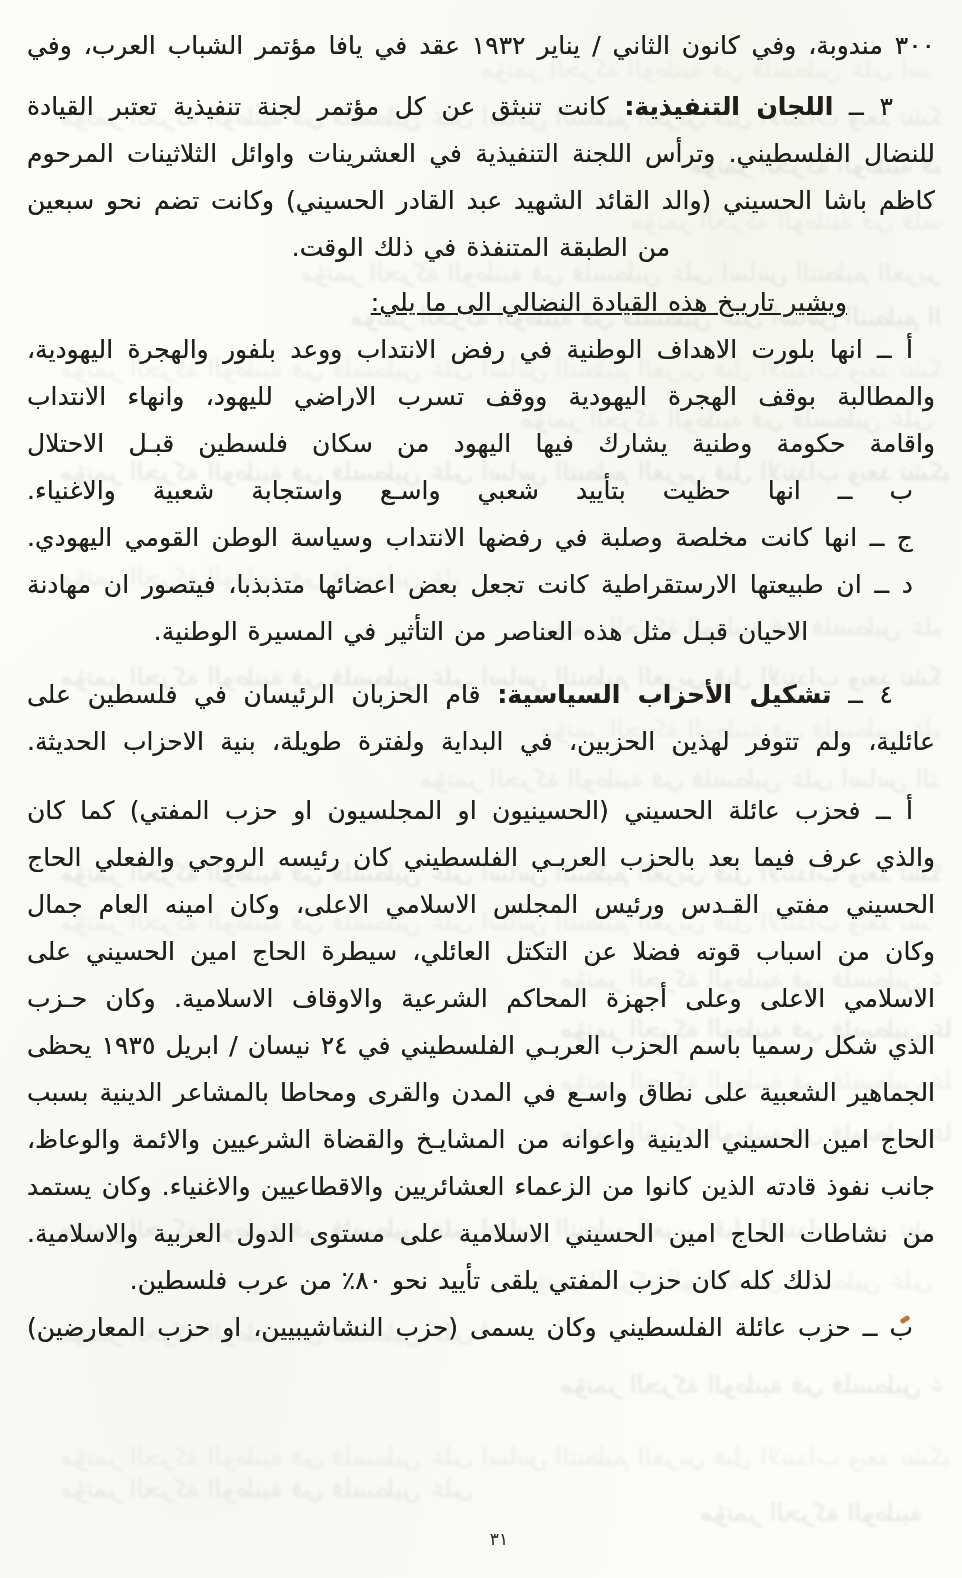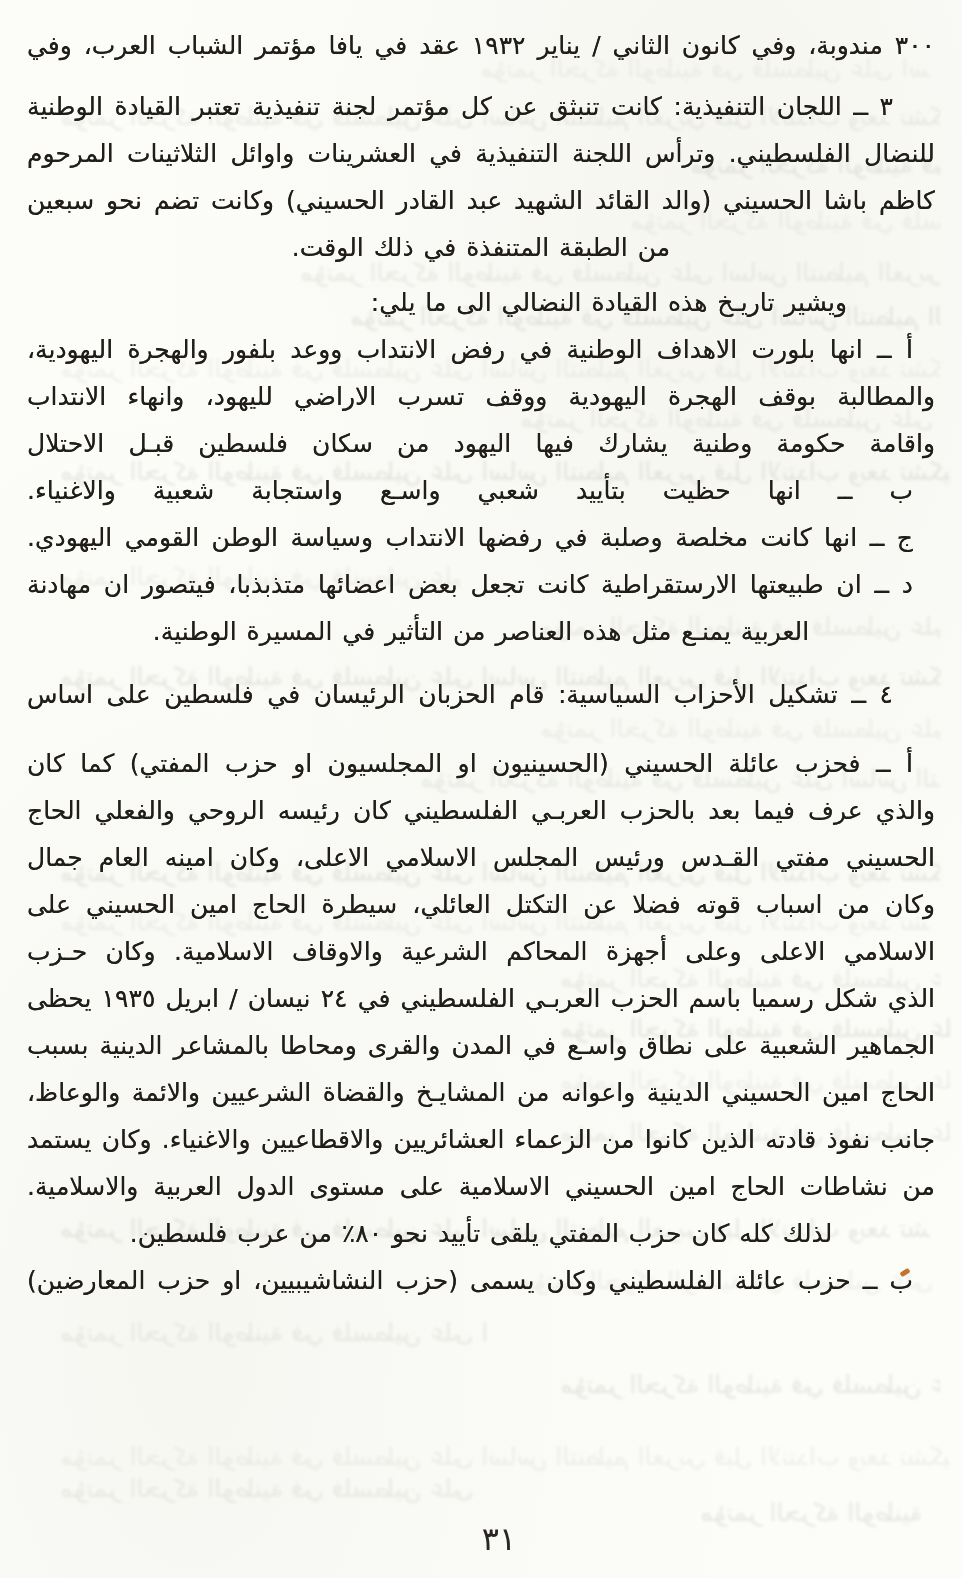--- a/index.html
+++ b/index.html
@@ -39,34 +39,34 @@
     word-spacing:2px;
   }
   .align-justify{text-align:justify;text-align-last:justify;}
   .align-right{text-align:right;}
   .align-left{text-align:center;}
   .align-center{text-align:center;}
   .kind-section > .line:first-child{padding-right:42px;}
   .kind-item    > .line:first-child{padding-right:22px;}
   .kind-intro   > .line:first-child{padding-right:88px;}
   .gap-none{margin-top:0;}
-  .gap-sm{margin-top:8px;}
+  .gap-sm{margin-top:8px;text-decoration:underline;}
   .gap-md{margin-top:14px;}
   .gap-lg{margin-top:16px;}
   .gap-xl{margin-top:22px;}
-  .seg.bold{font-weight:normal;}
+  .seg.bold{font-weight:bold;}
   .seg.accent{position:relative;}
   .seg.accent::after{
     content:"";position:absolute;top:4px;right:3px;
     width:10px;height:5px;border-radius:2px;
     background:#c4752b;transform:rotate(-32deg);
   }
   .page-number{
     position:absolute;bottom:15px;left:0;right:0;z-index:2;
-    text-align:center;font-size:32px;line-height:47px;
+    text-align:center;font-size:17px;line-height:47px;
     color:#2a2722;
     padding-left:36px;
   }
 </style>
 </head>
 <body>
 
 <div class="page">
 
   <div class="bleed-layer">
@@ -118,24 +118,25 @@
         <div class="line align-justify"><span class="seg">واقامة حكومة وطنية يشارك فيها اليهود من سكان فلسطين قبـل الاحتلال</span></div>
       </div>
       <div class="para kind-item gap-none">
         <div class="line align-justify"><span class="seg">ب ــ انها حظيت بتأييد شعبي واسـع واستجابة شعبية والاغنياء.</span></div>
       </div>
       <div class="para kind-item gap-none">
         <div class="line align-justify"><span class="seg">ج ــ انها كانت مخلصة وصلبة في رفضها الانتداب وسياسة الوطن القومي اليهودي.</span></div>
       </div>
       <div class="para kind-item gap-none">
         <div class="line align-justify"><span class="seg">د ــ ان طبيعتها الارستقراطية كانت تجعل بعض اعضائها متذبذبا، فيتصور ان مهادنة</span></div>
-        <div class="line align-left"><span class="seg">العربية يمنـع مثل هذه العناصر من التأثير في المسيرة الوطنية.</span></div>
+        <div class="line align-left"><span class="seg">الاحيان قبـل مثل هذه العناصر من التأثير في المسيرة الوطنية.</span></div>
       </div>
       <div class="para kind-section gap-lg">
         <div class="line align-justify"><span class="seg">٤ ــ </span><span class="seg bold">تشكيل الأحزاب السياسية:</span><span class="seg"> قام الحزبان الرئيسان في فلسطين على اساس تكتلات</span></div>
+        <div class="line align-justify"><span class="seg">عائلية، ولم تتوفر لهذين الحزبين، في البداية ولفترة طويلة، بنية الاحزاب الحديثة.</span></div>
       </div>
       <div class="para kind-item gap-xl">
         <div class="line align-justify"><span class="seg">أ ــ فحزب عائلة الحسيني (الحسينيون او المجلسيون او حزب المفتي) كما كان يسمى</span></div>
         <div class="line align-justify"><span class="seg">والذي عرف فيما بعد بالحزب العربـي الفلسطيني كان رئيسه الروحي والفعلي الحاج امين</span></div>
         <div class="line align-justify"><span class="seg">الحسيني مفتي القـدس ورئيس المجلس الاسلامي الاعلى، وكان امينه العام جمال الحسيني.</span></div>
         <div class="line align-justify"><span class="seg">وكان من اسباب قوته فضلا عن التكتل العائلي، سيطرة الحاج امين الحسيني على المجلس</span></div>
         <div class="line align-justify"><span class="seg">الاسلامي الاعلى وعلى أجهزة المحاكم الشرعية والاوقاف الاسلامية. وكان حـزب المفتي</span></div>
         <div class="line align-justify"><span class="seg">الذي شكل رسميا باسم الحزب العربـي الفلسطيني في ٢٤ نيسان / ابريل ١٩٣٥ يحظى بتأييد</span></div>
         <div class="line align-justify"><span class="seg">الجماهير الشعبية على نطاق واسـع في المدن والقرى ومحاطا بالمشاعر الدينية بسبب شخصية</span></div>
         <div class="line align-justify"><span class="seg">الحاج امين الحسيني الدينية واعوانه من المشايـخ والقضاة الشرعيين والائمة والوعاظ، هذا إلى</span></div>

